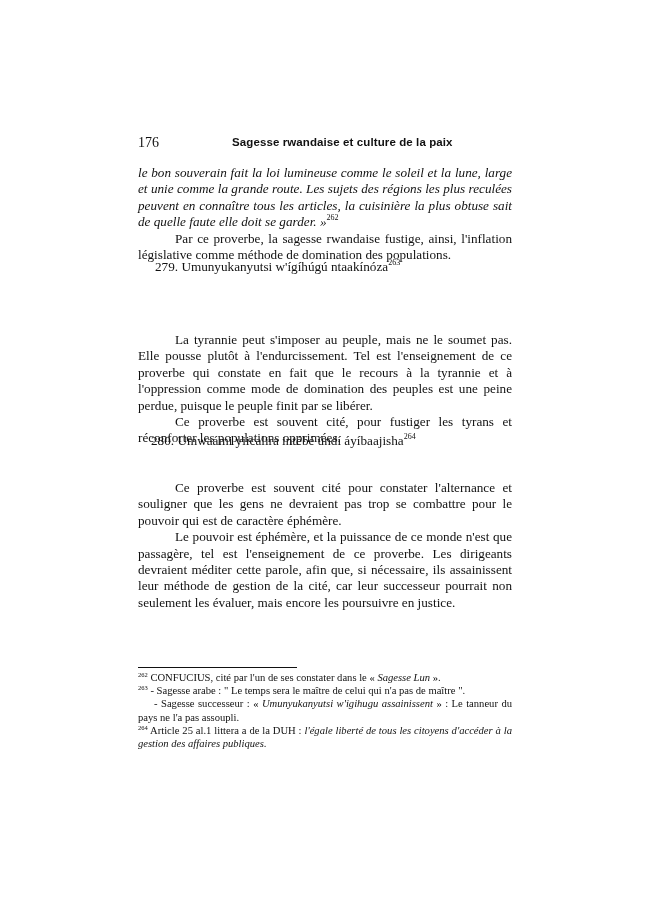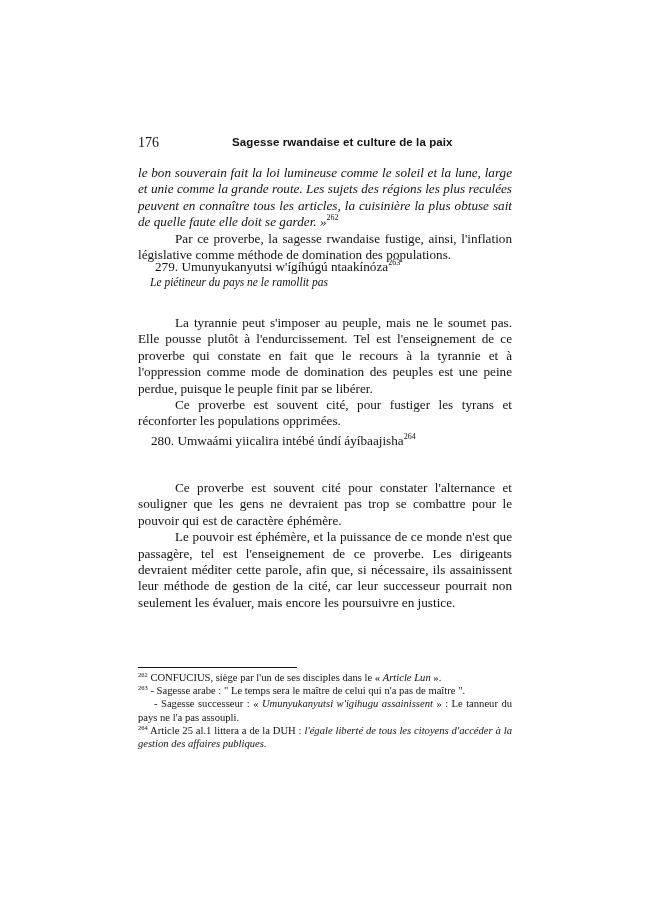--- a/index.html
+++ b/index.html
@@ -35,38 +35,37 @@
     <span class="running-title">Sagesse rwandaise et culture de la paix</span>
   </div>
 
   <div class="col" style="top:165px;">
     <p class="body-text italic last-line-left"><span>le bon souverain fait la loi lumineuse comme le soleil et la lune, large et unie comme la grande route. Les sujets des régions les plus reculées peuvent en connaître tous les articles, la cuisinière la plus obtuse sait de quelle faute elle doit se garder. »</span><sup style="font-style:normal;">262</sup></p>
     <p class="body-text indent last-line-left">Par ce proverbe, la sagesse rwandaise fustige, ainsi, l'inflation législative comme méthode de domination des populations.</p>
   </div>
 
   <div class="col" style="top:259px;">
     <p class="proverb-title"><span>279. Umunyukanyutsi w'ígíhúgú ntaakínóza</span><sup>263</sup></p>
-    <p class="proverb-translation">Le piétineur du pays ne le ramollit pas</p>
   </div>
 
-  <div class="col" style="top:315px;">
+  <div class="col" style="top:332px;">
     <p class="body-text indent last-line-left">La tyrannie peut s'imposer au peuple, mais ne le soumet pas. Elle pousse plutôt à l'endurcissement. Tel est l'enseignement de ce proverbe qui constate en fait que le recours à la tyrannie et à l'oppression comme mode de domination des peuples est une peine perdue, puisque le peuple finit par se libérer.</p>
     <p class="body-text indent last-line-left">Ce proverbe est souvent cité, pour fustiger les tyrans et réconforter les populations opprimées.</p>
   </div>
 
   <div class="col" style="top:433px;">
     <p class="proverb-title p280-title"><span>280. Umwaámi yiicalira intébé úndí áyíbaajisha</span><sup>264</sup></p>
   </div>
 
   <div class="col" style="top:480px;">
     <p class="body-text indent last-line-left">Ce proverbe est souvent cité pour constater l'alternance et souligner que les gens ne devraient pas trop se combattre pour le pouvoir qui est de caractère éphémère.</p>
     <p class="body-text indent last-line-left">Le pouvoir est éphémère, et la puissance de ce monde n'est que passagère, tel est l'enseignement de ce proverbe. Les dirigeants devraient méditer cette parole, afin que, si nécessaire, ils assainissent leur méthode de gestion de la cité, car leur successeur pourrait non seulement les évaluer, mais encore les poursuivre en justice.</p>
   </div>
 
   <div class="footnote-rule"></div>
   <div class="footnotes">
-    <p><span class="fn-sup">262</span> <span>CONFUCIUS, siège par l'un de ses disciples dans le « </span><em>Article Lun</em><span> ».</span></p>
+    <p><span class="fn-sup">262</span> <span>CONFUCIUS, cité par l'un de ses constater dans le « </span><em>Sagesse Lun</em><span> ».</span></p>
     <p><span class="fn-sup">263</span><span style="white-space:pre;"> - Sagesse arabe : " Le temps sera le maître de celui qui n'a pas de maître ".</span></p>
     <p class="fn-263b"><span>- Sagesse successeur : « </span><em>Umunyukanyutsi w'igihugu assainissent</em><span> » : Le tanneur du pays ne l'a pas assoupli.</span></p>
     <p><span class="fn-sup">264</span> <span>Article 25 al.1 littera a de la DUH : </span><em>l'égale liberté de tous les citoyens d'accéder à la gestion des affaires publiques</em><span>.</span></p>
   </div>
 
 </div>
 
 </body></html>

